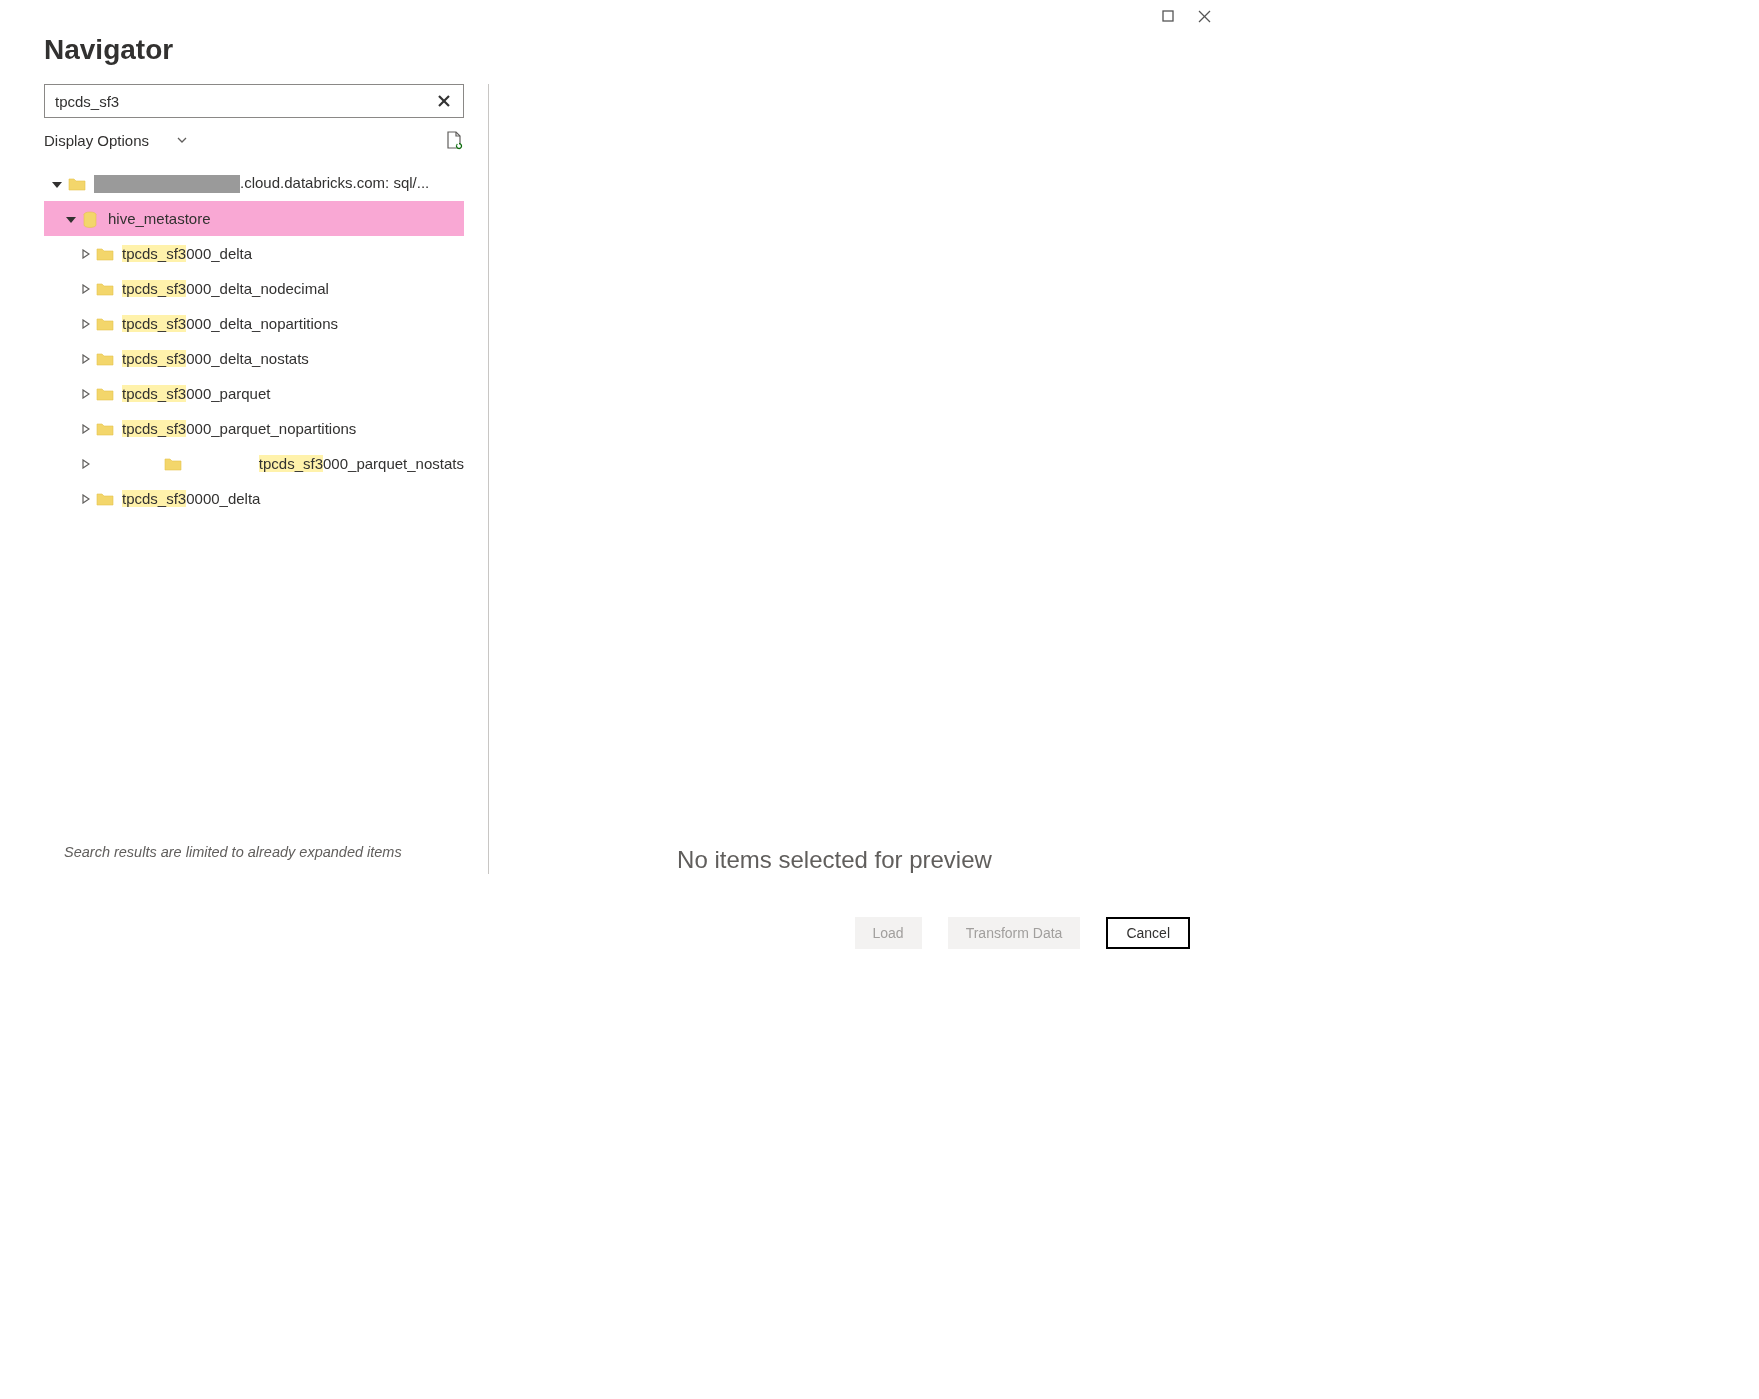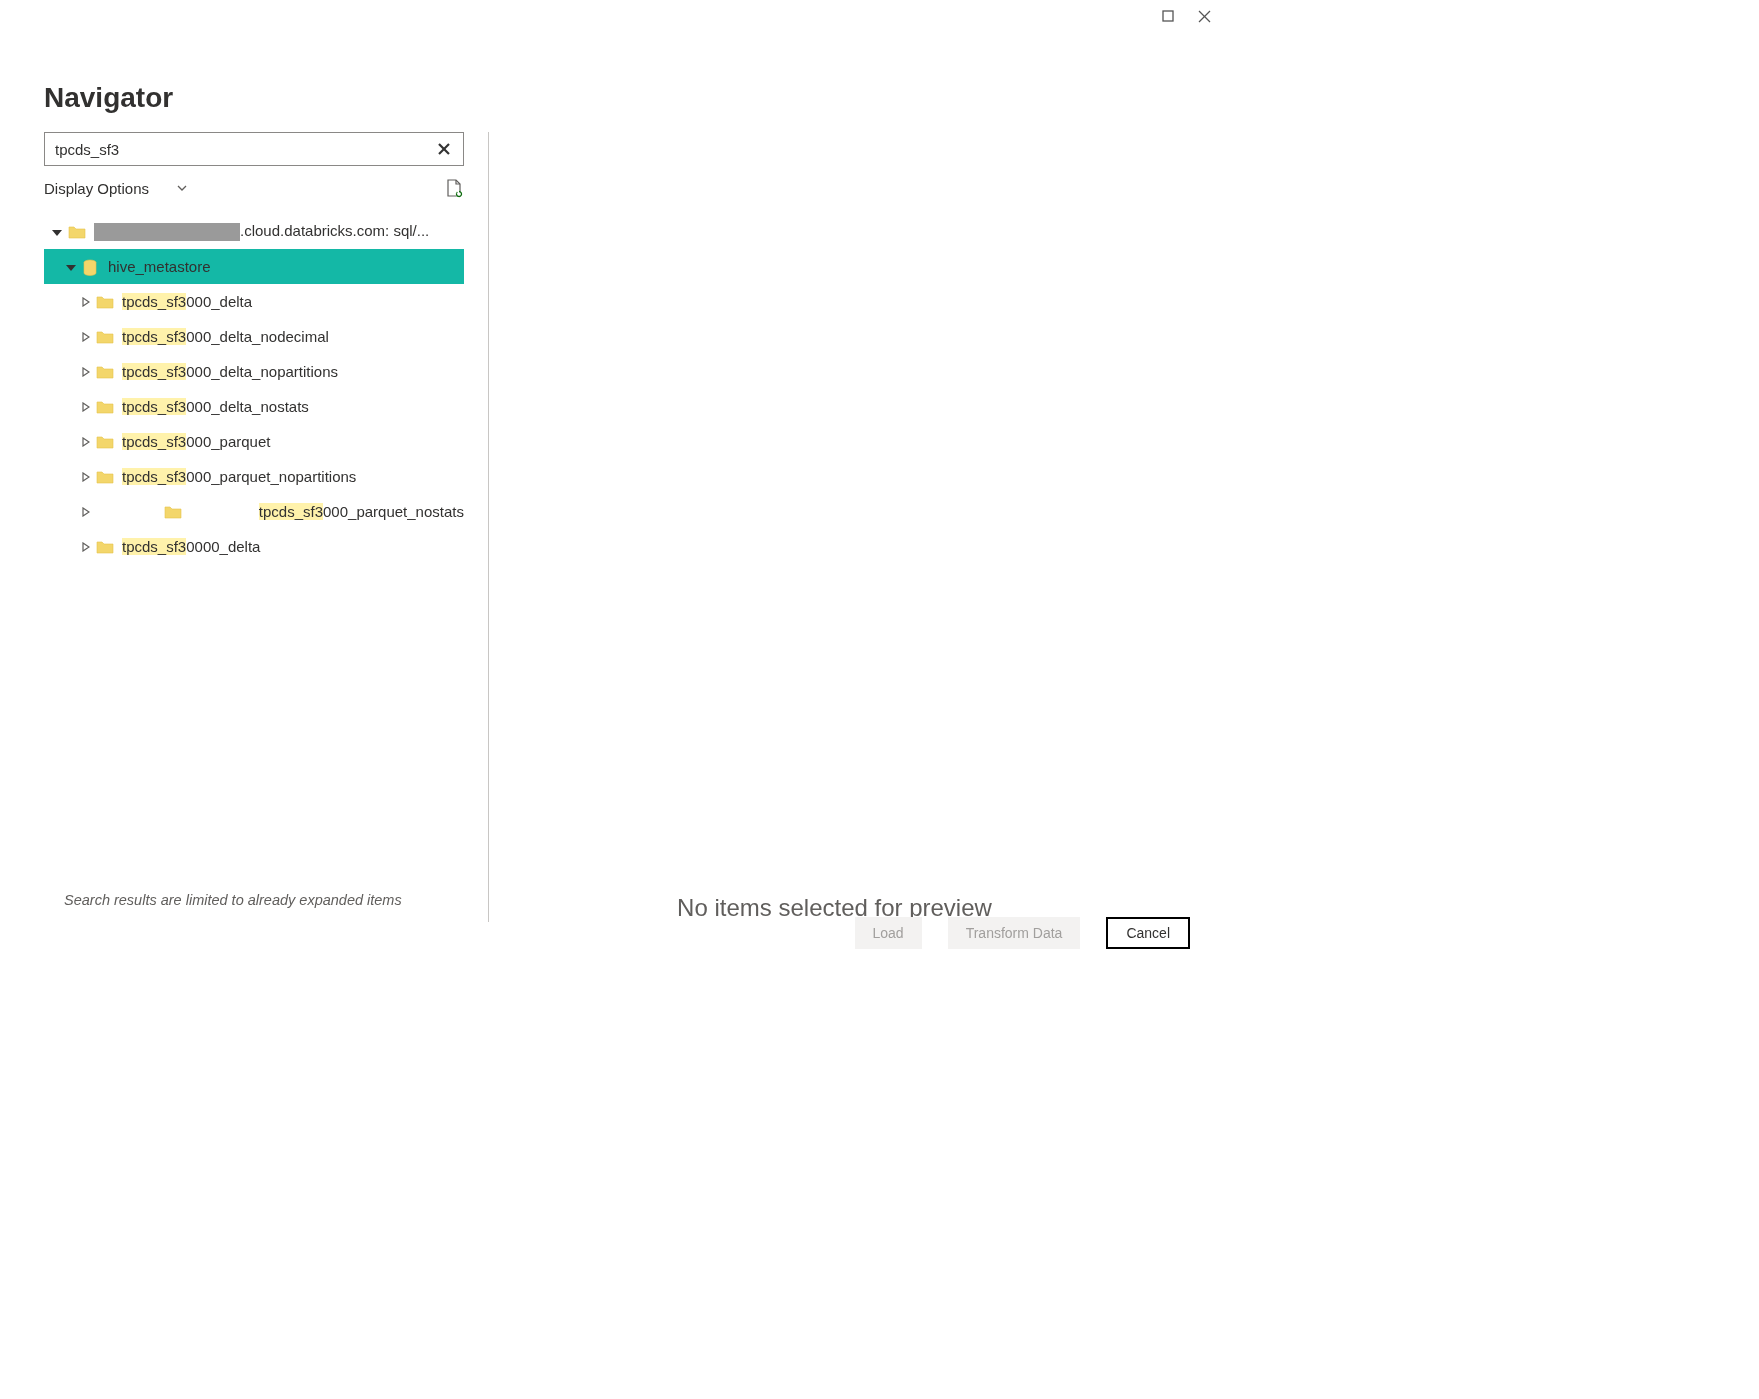--- a/index.html
+++ b/index.html
@@ -27,21 +27,20 @@
       width: 20px;
       height: 20px;
       display: flex;
       align-items: center;
       justify-content: center;
       color: #555;
       cursor: pointer;
     }
     .header {
       padding: 34px 44px 18px 44px;
-      margin-top: 48px;
     }
     .header h1 {
       font-size: 28px;
       font-weight: 600;
       color: #323130;
     }
     .content {
       display: flex;
       padding: 0 44px 0 44px;
       height: 790px;
@@ -105,21 +104,21 @@
     .tree-row {
       display: flex;
       align-items: center;
       height: 35px;
       font-size: 15px;
       color: #323130;
       cursor: pointer;
       white-space: nowrap;
     }
     .tree-row.selected {
-      background: #14b8a6;
+      background: #f9a8d4;
     }
     .expander {
       width: 14px;
       height: 14px;
       display: flex;
       align-items: center;
       justify-content: center;
       margin-right: 4px;
       flex-shrink: 0;
     }

